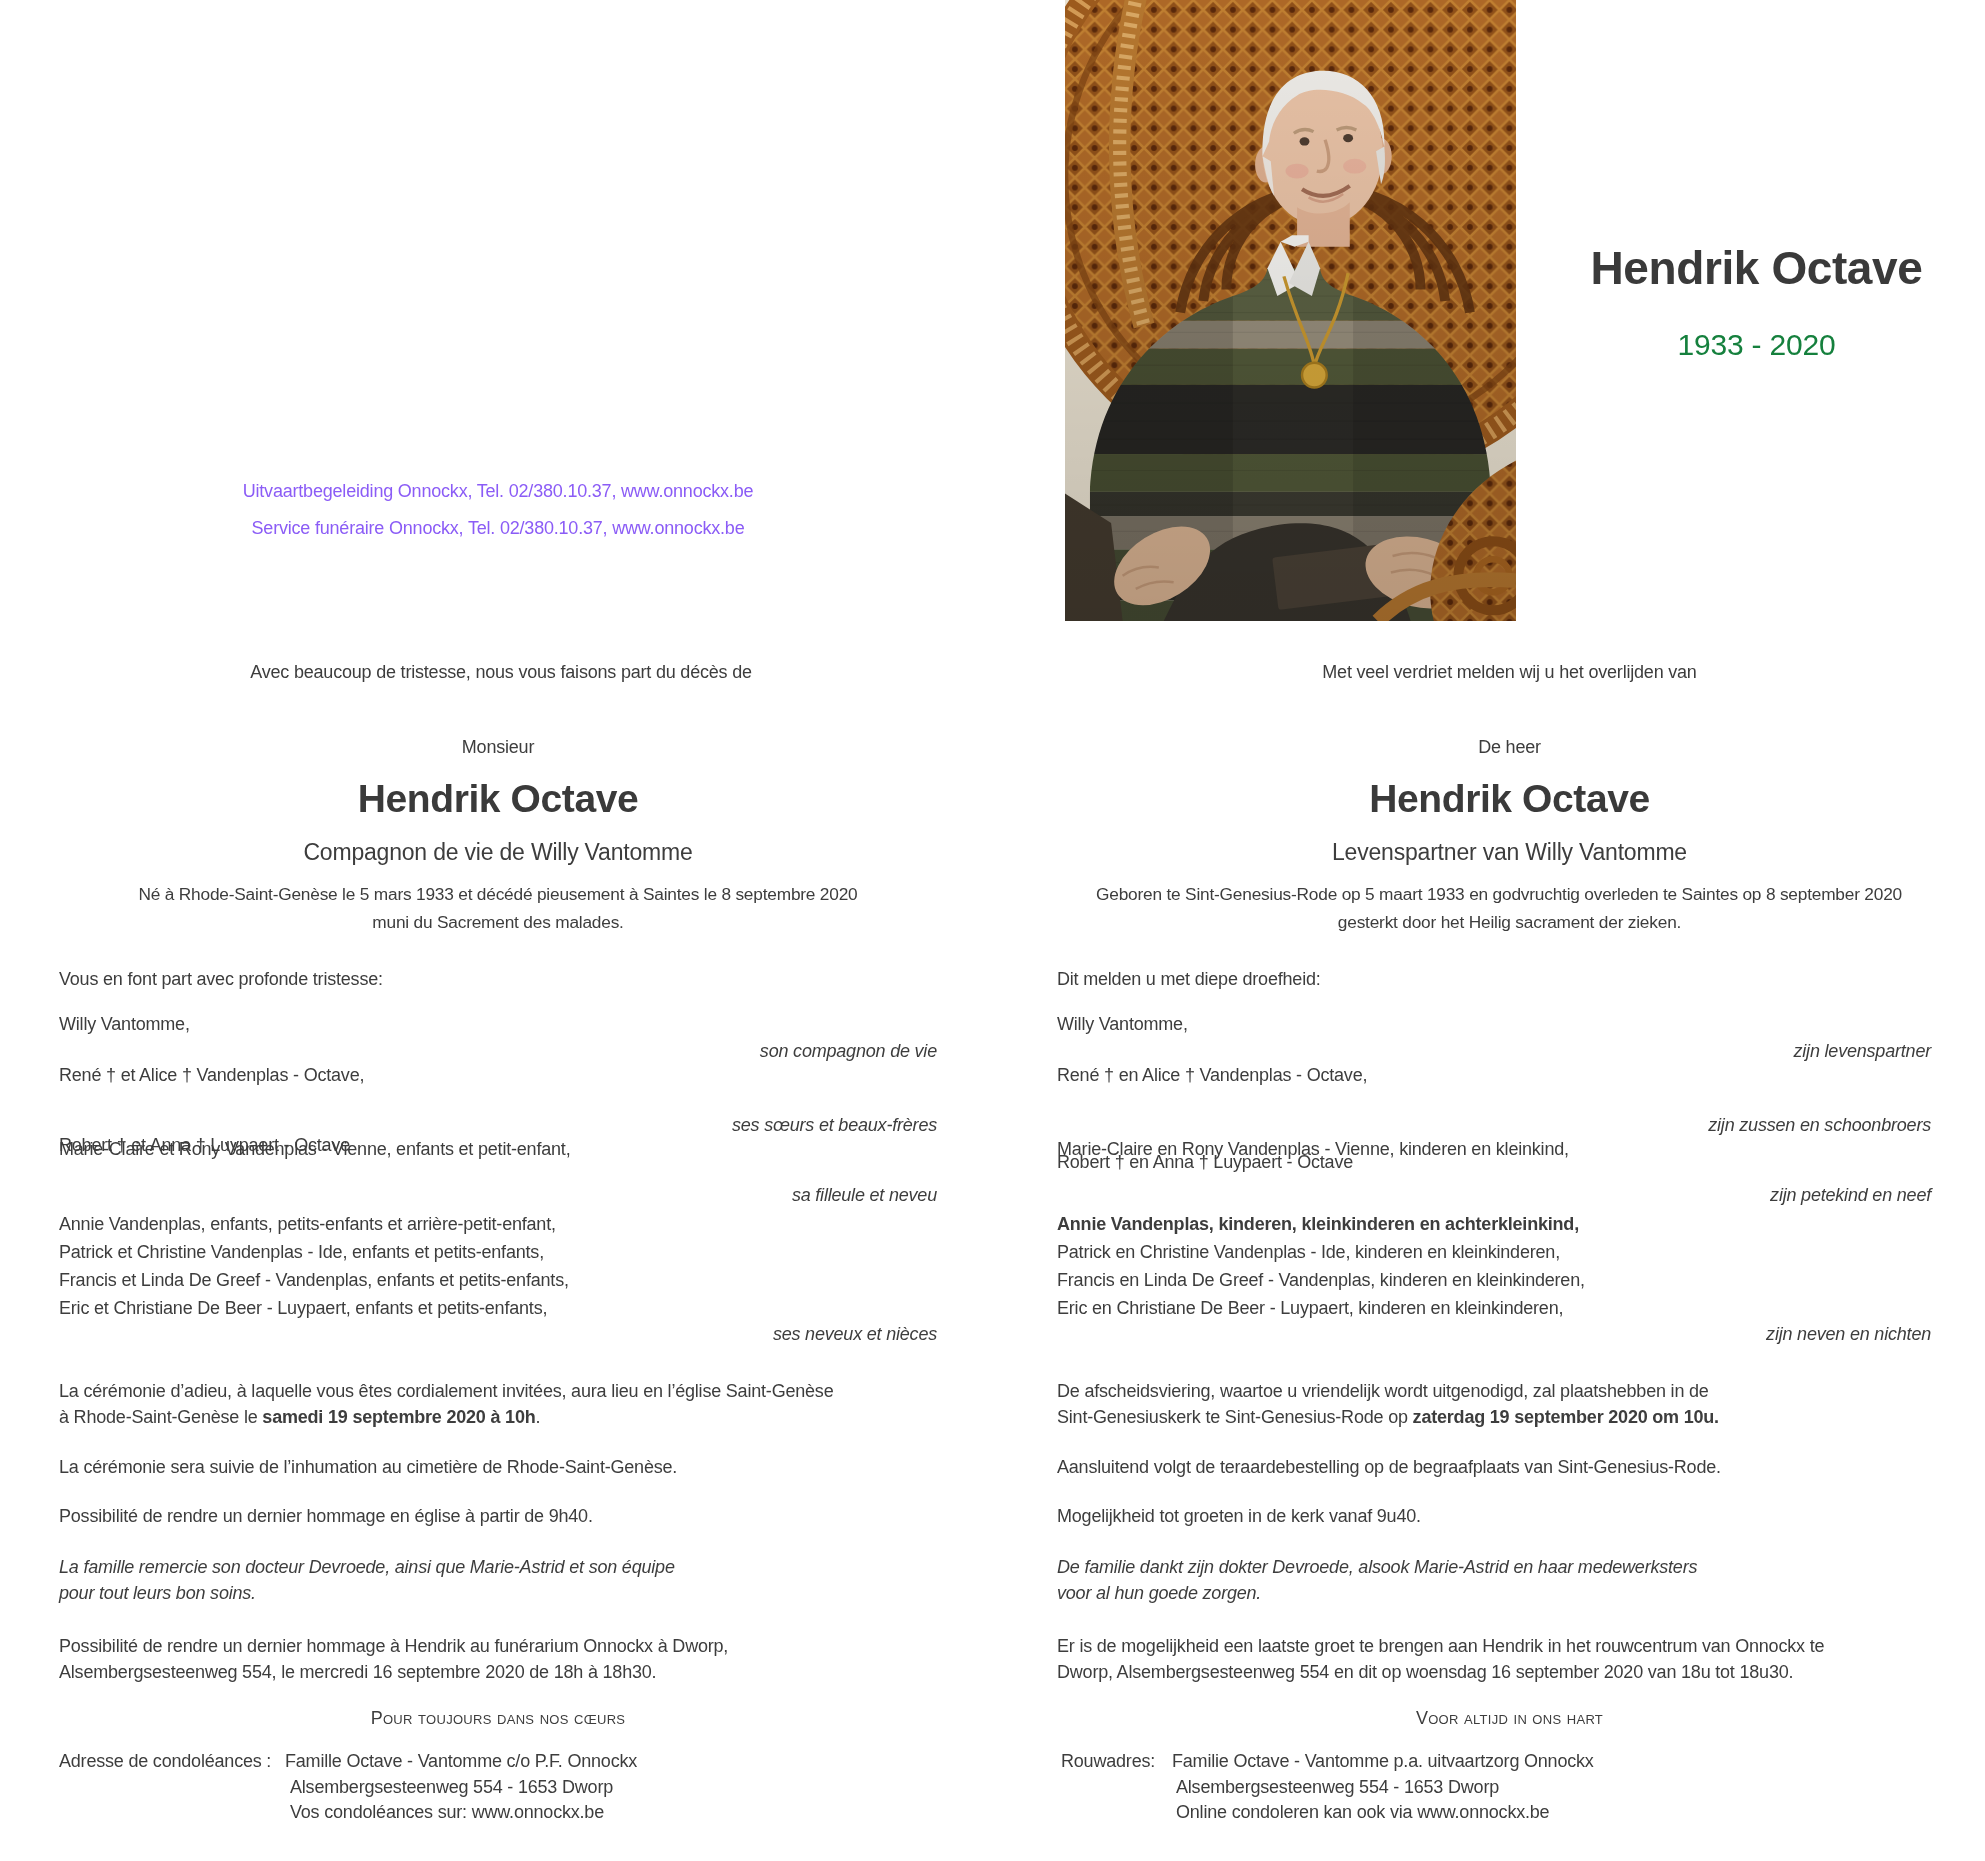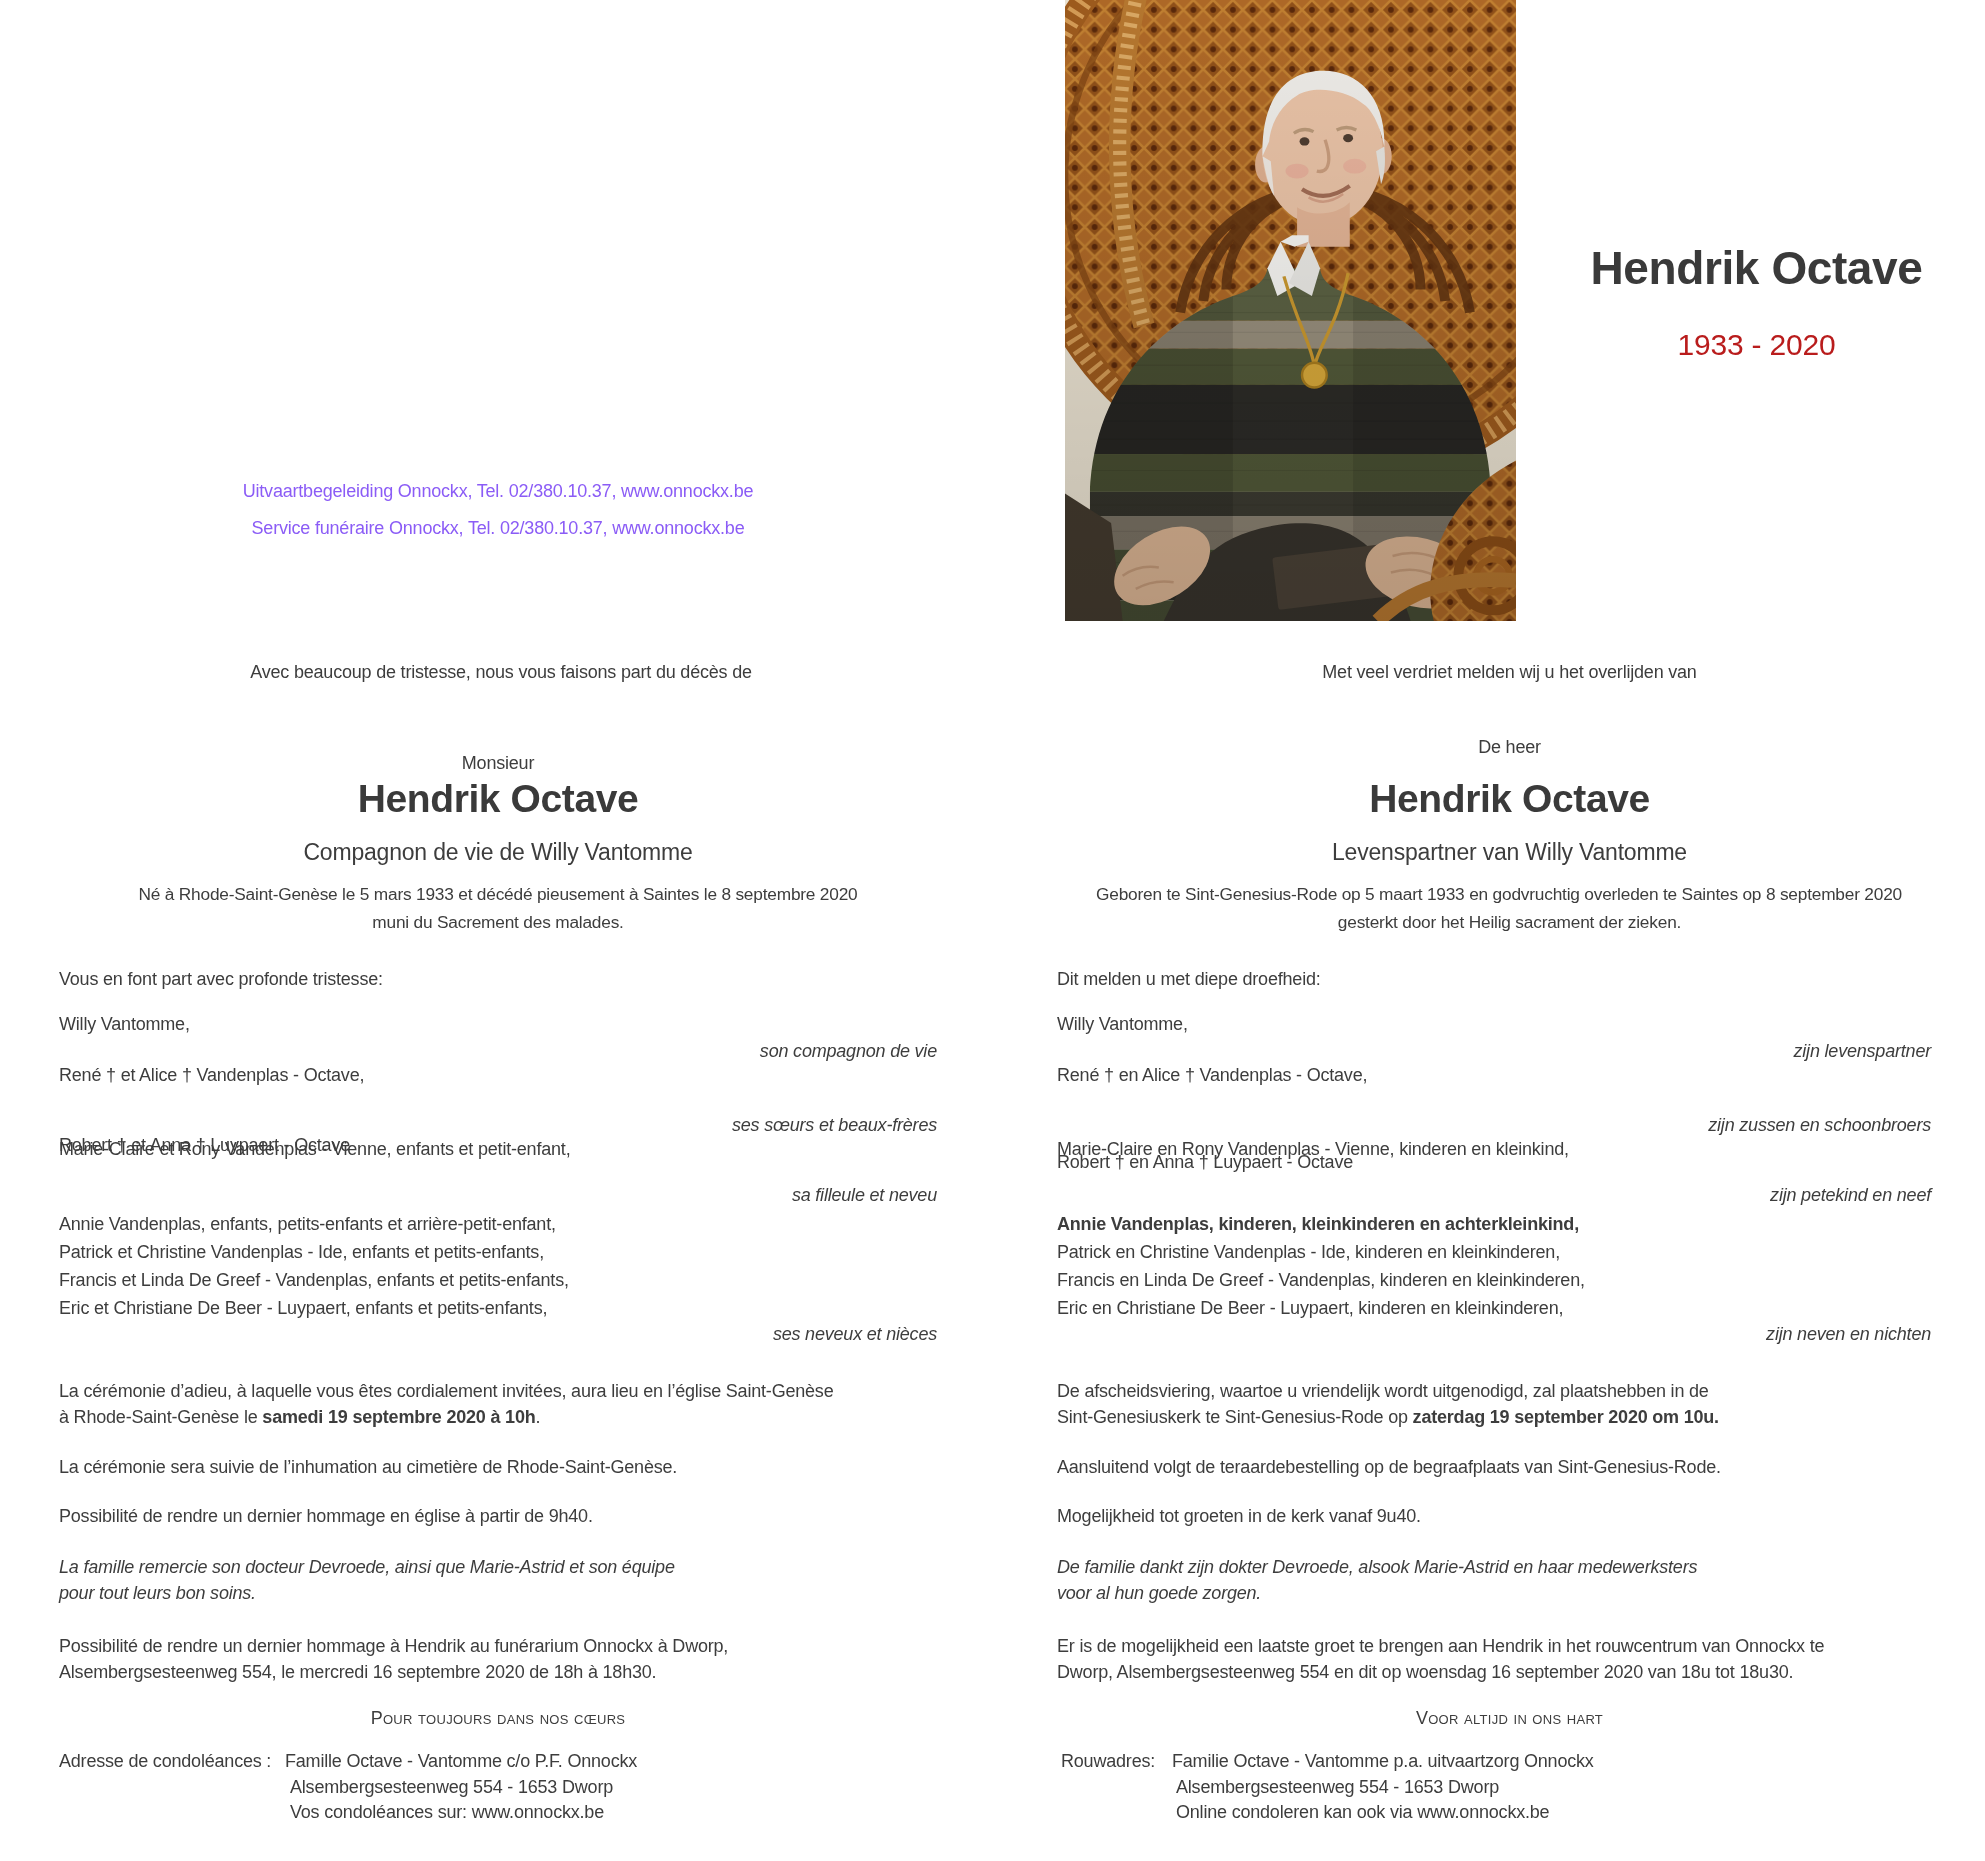--- a/index.html
+++ b/index.html
@@ -7,38 +7,38 @@
   .sheet{position:relative;width:1985px;height:1862px;background:#ffffff;overflow:hidden;
          font-family:"Liberation Sans",sans-serif;color:#3d3d3d;}
   .t{position:absolute;white-space:nowrap;font-size:18px;line-height:25.5px;letter-spacing:-0.2px;}
   .center{text-align:center;}
   .rightal{text-align:right;}
   .gray{color:#8b5cf6;}
   .it{font-style:italic;}
   .b{font-weight:bold;}
   .name-h{font-size:39px;line-height:46px;font-weight:bold;color:#3a3a3a;letter-spacing:-0.4px;}
   .big-title{font-size:46px;line-height:53px;font-weight:bold;color:#3a3a3a;letter-spacing:-0.4px;}
-  .years{font-size:30px;line-height:36px;color:#b91c1c;}
+  .years{font-size:30px;line-height:36px;color:#15803d;}
   .relation{font-size:23px;line-height:28px;}
   .small{font-size:17.3px;line-height:25px;}
   .sc{font-variant:small-caps;letter-spacing:0.3px;}
   .photo{position:absolute;left:1065px;top:0;width:451px;height:621px;margin:0;}
   .photo svg{display:block;width:100%;height:100%;}
 </style>
 </head>
 <body>
 
 <div class="sheet">
 
   <section>
     <div class="t center gray" style="left:66px;top:479px;width:864px;">Uitvaartbegeleiding Onnockx, Tel. 02/380.10.37, www.onnockx.be</div>
     <div class="t center gray" style="left:66px;top:516px;width:864px;">Service funéraire Onnockx, Tel. 02/380.10.37, www.onnockx.be</div>
 
     <div class="t center" style="left:69px;top:660px;width:864px;">Avec beaucoup de tristesse, nous vous faisons part du décès de</div>
-    <div class="t center" style="left:66px;top:735px;width:864px;margin-top:16px;">Monsieur</div>
+    <div class="t center" style="left:66px;top:735px;width:864px;">Monsieur</div>
     <div class="t center name-h" style="left:66px;top:776px;width:864px;">Hendrik Octave</div>
     <div class="t center relation" style="left:66px;top:838px;width:864px;">Compagnon de vie de Willy Vantomme</div>
     <div class="t center small" style="left:25px;top:882px;width:946px;">Né à Rhode-Saint-Genèse le 5 mars 1933 et décédé pieusement à Saintes le 8 septembre 2020</div>
     <div class="t center small" style="left:66px;top:910px;width:864px;">muni du Sacrement des malades.</div>
 
     <div class="t" style="left:59px;top:967px;">Vous en font part avec profonde tristesse:</div>
 
     <div class="t" style="left:59px;top:1012px;">Willy Vantomme,</div>
     <div class="t rightal it" style="left:59px;top:1039px;width:878px;">son compagnon de vie</div>
 

